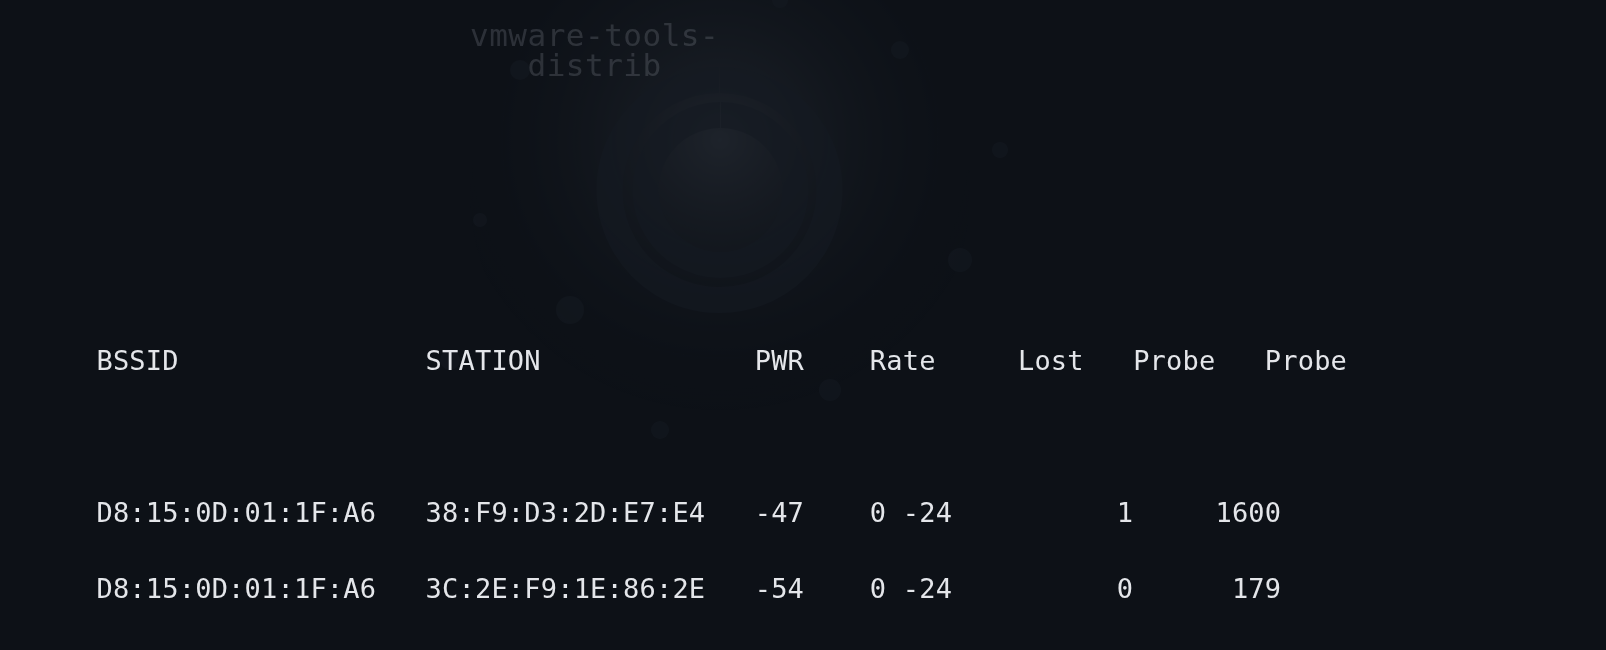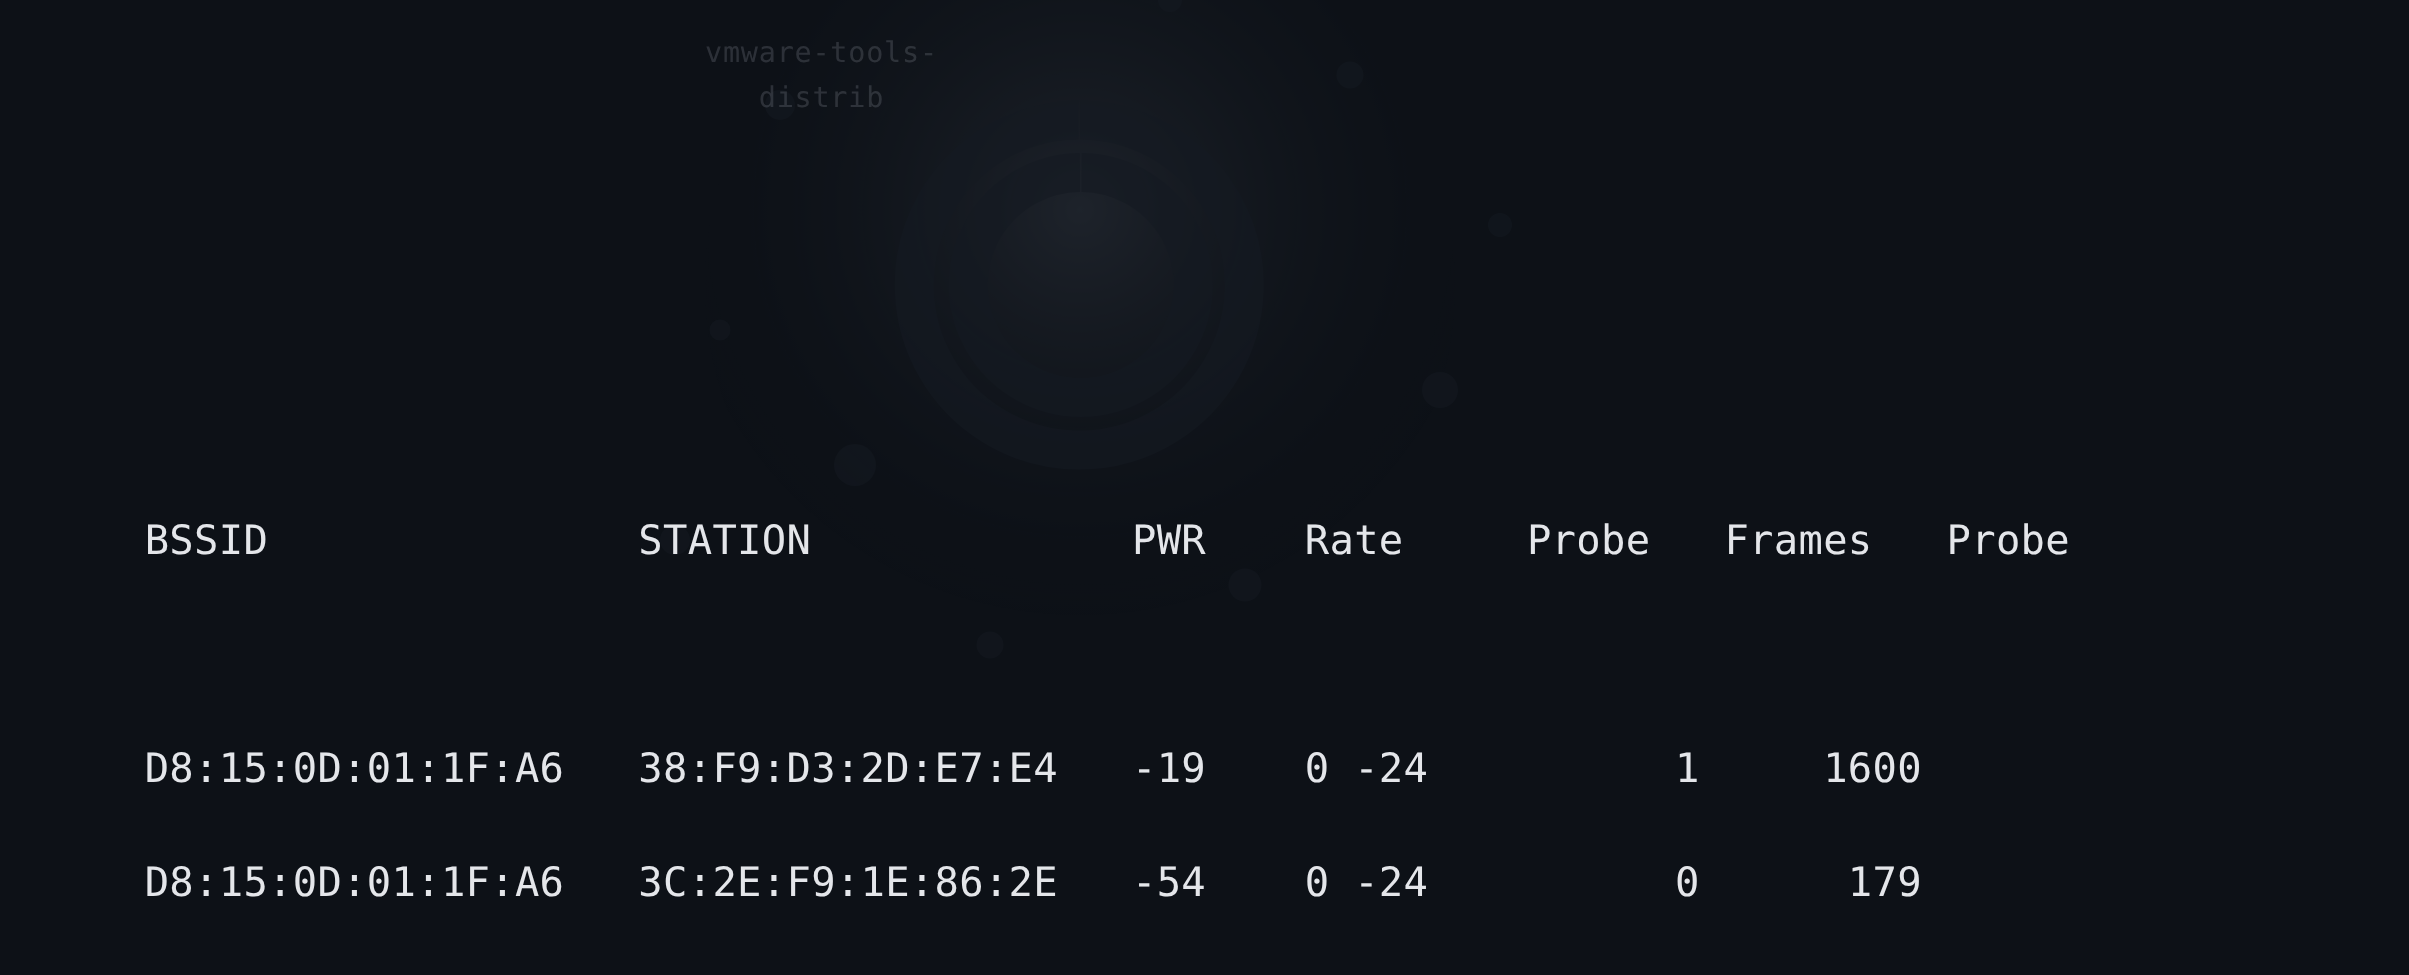--- a/index.html
+++ b/index.html
@@ -31,21 +31,21 @@
     opacity:0.22;
     z-index:0;
   }
   .content{ position:relative; z-index:1; }
   .row        { display:block; }
   .watermark{
     position:absolute;
     top:20px; left:470px;
     color:#8a8f99;
     opacity:0.25;
-    font-size:19px;
+    font-size:31px;
     letter-spacing:0.5px;
     z-index:0;
     pointer-events:none;
     text-align:center;
     line-height:30px;
   }
 </style>
 </head>
 <body>
 
@@ -72,23 +72,23 @@
         <circle cx="420" cy="40" r="8"></circle>
         <circle cx="90" cy="400" r="10"></circle>
       <circle cx="640" cy="190" r="8"></circle>
     </g>
   </svg>
 
   <div class="watermark"><span>vmware-tools-</span>
 <span>distrib</span></div>
 
   <div class="content">
-<span class="row"> BSSID               STATION             PWR    Rate     Probe   Frames   Probe</span>
+<span class="row"> BSSID               STATION             PWR    Rate     Lost   Probe   Probe</span>
 <span class="row"> </span>
-<span class="row"> D8:15:0D:01:1F:A6   38:F9:D3:2D:E7:E4   -19    0 -24          1     1600</span>
+<span class="row"> D8:15:0D:01:1F:A6   38:F9:D3:2D:E7:E4   -47    0 -24          1     1600</span>
 <span class="row"> D8:15:0D:01:1F:A6   3C:2E:F9:1E:86:2E   -54    0 -24          0      179</span>
 
 
 
 
 
 
 
 
 

